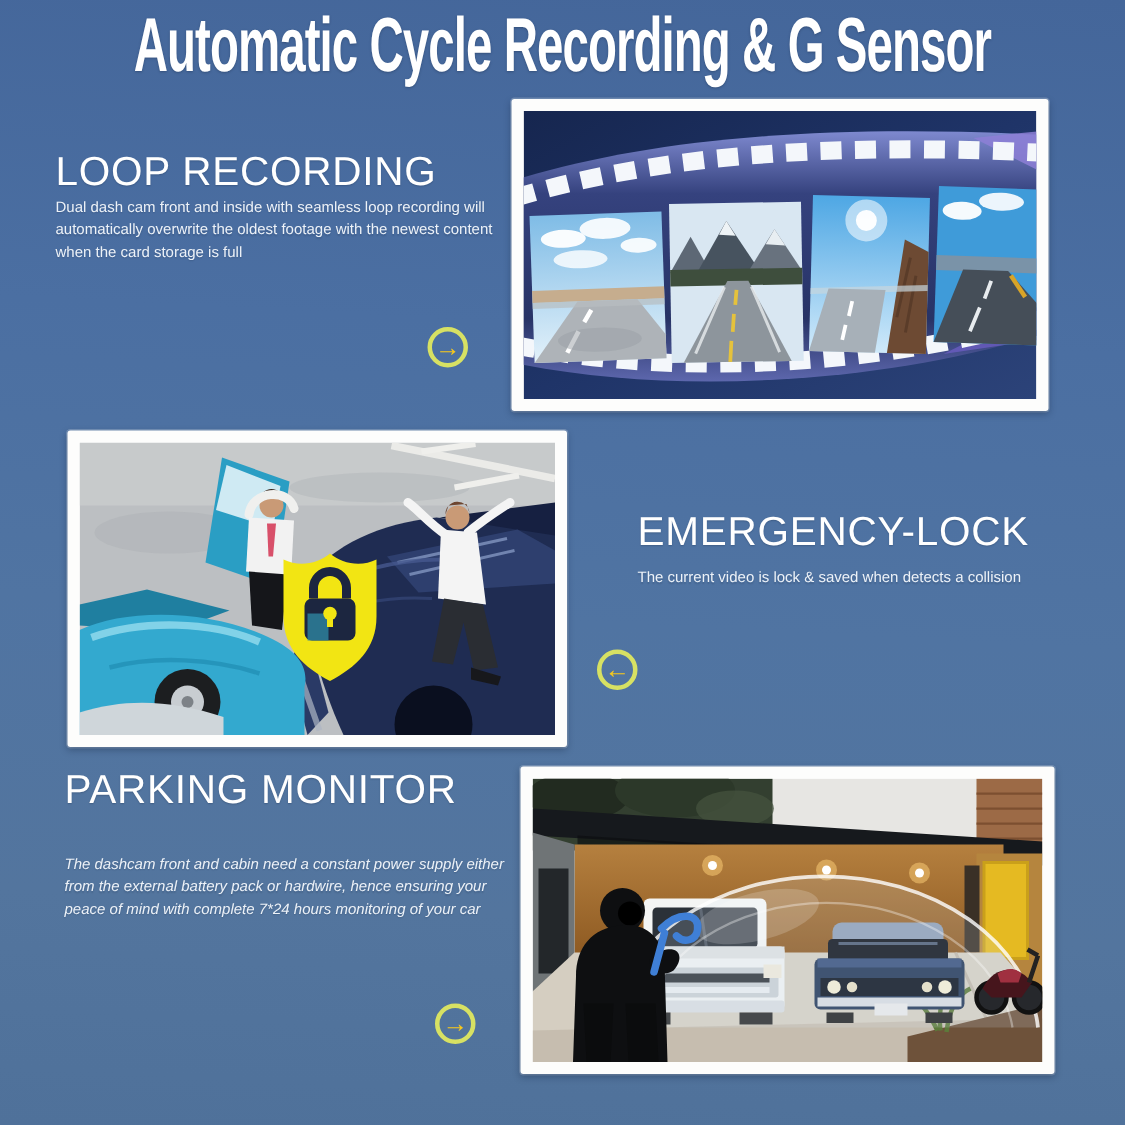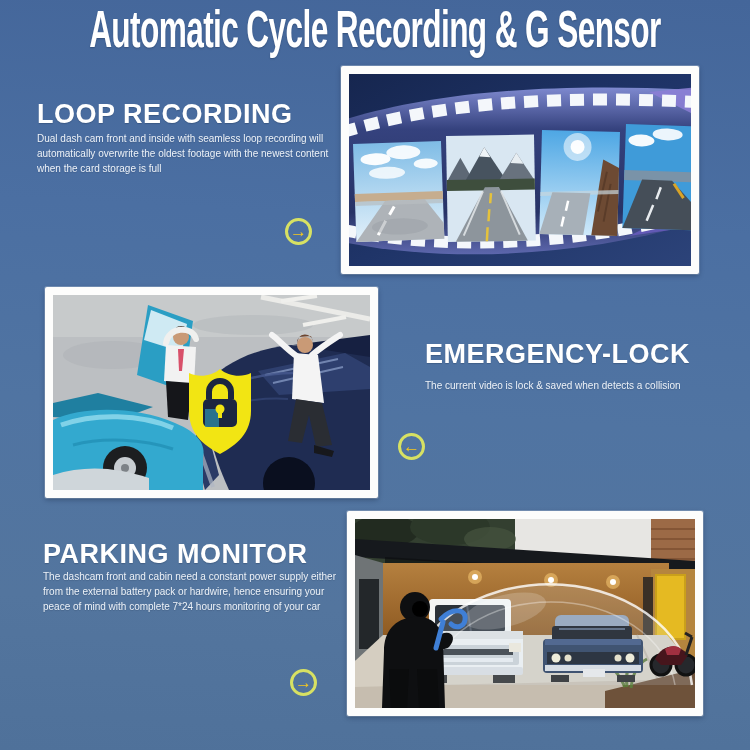--- a/index.html
+++ b/index.html
@@ -14,34 +14,34 @@
     display:flex;align-items:flex-start;justify-content:center;
   }
   .page-title span{
     color:#ffffff;font-weight:700;font-size:51px;line-height:1;
     white-space:nowrap;letter-spacing:-1px;
     transform:scaleX(0.62);transform-origin:50% 50%;
     text-shadow:0 1px 2px rgba(20,35,60,.35);
   }
   
   .feature-heading{
-    position:absolute;margin:0;color:#ffffff;font-weight:700;
+    position:absolute;margin:0;color:#ffffff;font-weight:400;
     font-size:27px;letter-spacing:.5px;line-height:1.05;
     text-shadow:0 1px 1px rgba(20,35,60,.25);
   }
   .feature-body{
     position:absolute;margin:0;color:#edf2f8;font-size:10px;
     line-height:1.48;text-shadow:0 1px 1px rgba(20,35,60,.2);
   }
   #loop-heading{left:37px;top:100px;}
   #loop-body{left:37px;top:132px;width:296px;}
   #emergency-heading{left:425px;top:340px;}
   #emergency-body{left:425px;top:355px;width:320px;margin-top:24px;}
-  #parking-heading{left:43px;top:540px;}
-  #parking-body{left:43px;top:570px;width:300px;}
+  #parking-heading{left:43px;top:512px;}
+  #parking-body{left:43px;top:570px;width:300px;font-style:italic;}
   
   .arrow-badge{
     position:absolute;width:27px;height:27px;border-radius:50%;
     border:3px solid #d7e163;display:flex;align-items:center;justify-content:center;
     box-sizing:border-box;
   }
   .arrow-badge span{
     color:#f7c81d;font-size:17px;font-weight:700;line-height:1;margin-top:-1px;
   }
   #arrow-loop{left:285px;top:218px;}

